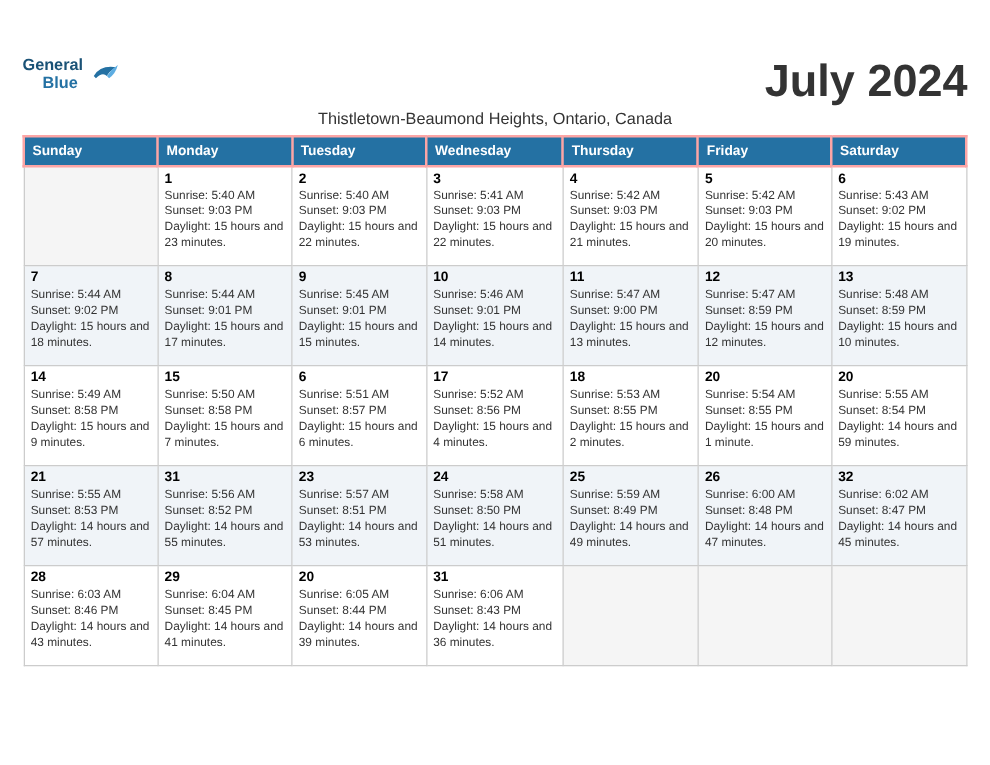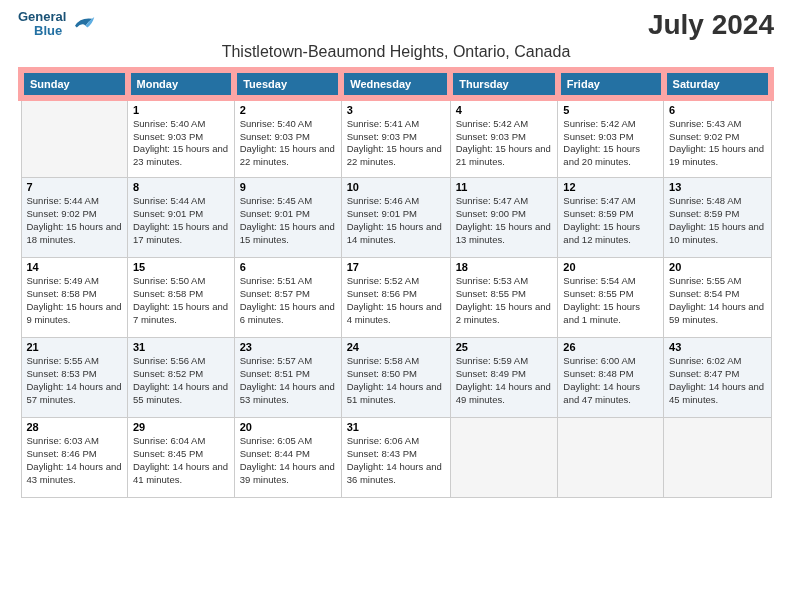--- a/index.html
+++ b/index.html
@@ -12,20 +12,21 @@
     }
     .page {
       width: 792px;
       padding: 10px 18px 10px 18px;
     }
     .header-top {
       display: flex;
       align-items: flex-start;
       justify-content: space-between;
       margin-bottom: 2px;
+      margin-top: 35px;
     }
     .logo {
       display: flex;
       align-items: center;
       gap: 0;
     }
     .logo-text {
       font-size: 13px;
       font-weight: bold;
       color: #333;
@@ -36,45 +37,45 @@
     }
     .logo-bird {
       width: 28px;
       height: 28px;
       margin-left: 2px;
     }
     .title-block {
       text-align: right;
     }
     .main-title {
-      font-size: 28px;
+      font-size: 36px;
       font-weight: bold;
       color: #333;
       line-height: 1.1;
       text-align: center;
     }
     .subtitle {
-      font-size: 16px;
+      font-size: 13px;
       color: #333;
       font-weight: normal;
       text-align: center;
       margin-bottom: 6px;
     }
     .calendar {
       width: 100%;
       border-collapse: collapse;
       font-size: 10px;
     }
     .calendar th {
       background: #2471a3;
       color: #fff;
       text-align: left;
       padding: 5px 6px;
       font-size: 11px;
-      border: 6px solid #fca5a5;
+      border: 2px solid #fca5a5;
     }
     .calendar td {
       border: 1px solid #ccc;
       vertical-align: top;
       padding: 3px 5px;
       width: 113px;
       height: 80px;
       background: #fff;
     }
     .calendar td.empty {
@@ -238,21 +239,21 @@
           </td>
           <td>
             <span class="day-num">25</span>
             <div class="day-detail">Sunrise: 5:59 AM<br>Sunset: 8:49 PM<br>Daylight: 14 hours and 49 minutes.</div>
           </td>
           <td>
             <span class="day-num">26</span>
             <div class="day-detail">Sunrise: 6:00 AM<br>Sunset: 8:48 PM<br>Daylight: 14 hours and 47 minutes.</div>
           </td>
           <td>
-            <span class="day-num">43</span>
+            <span class="day-num">32</span>
             <div class="day-detail">Sunrise: 6:02 AM<br>Sunset: 8:47 PM<br>Daylight: 14 hours and 45 minutes.</div>
           </td>
         </tr>
         <tr>
           <td>
             <span class="day-num">28</span>
             <div class="day-detail">Sunrise: 6:03 AM<br>Sunset: 8:46 PM<br>Daylight: 14 hours and 43 minutes.</div>
           </td>
           <td>
             <span class="day-num">29</span>

